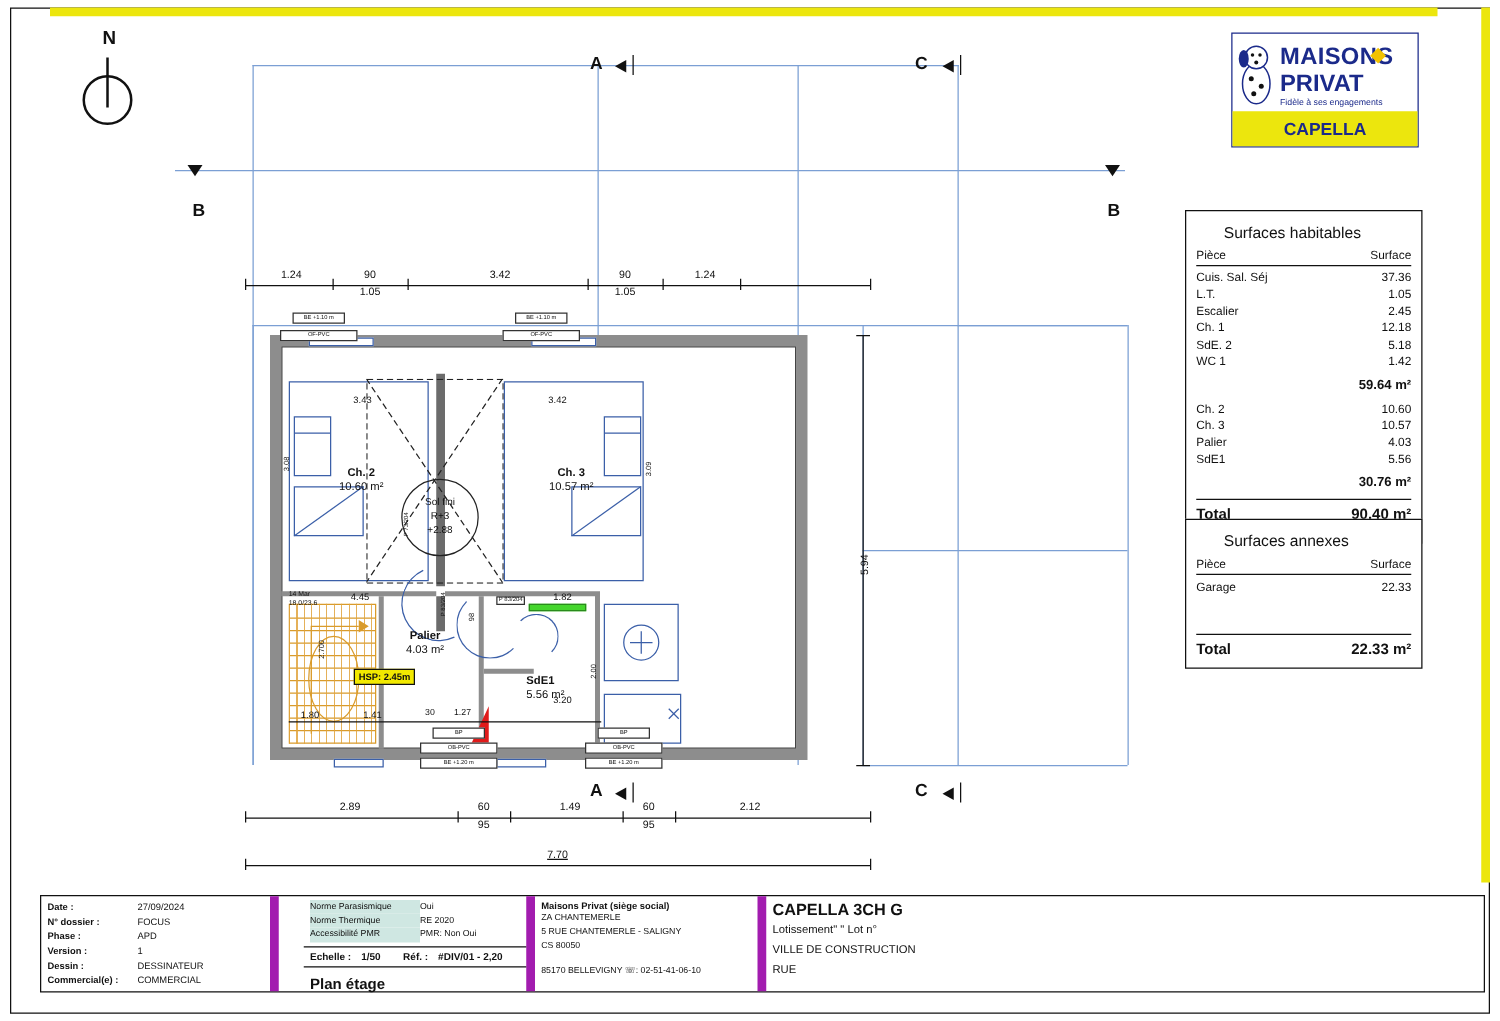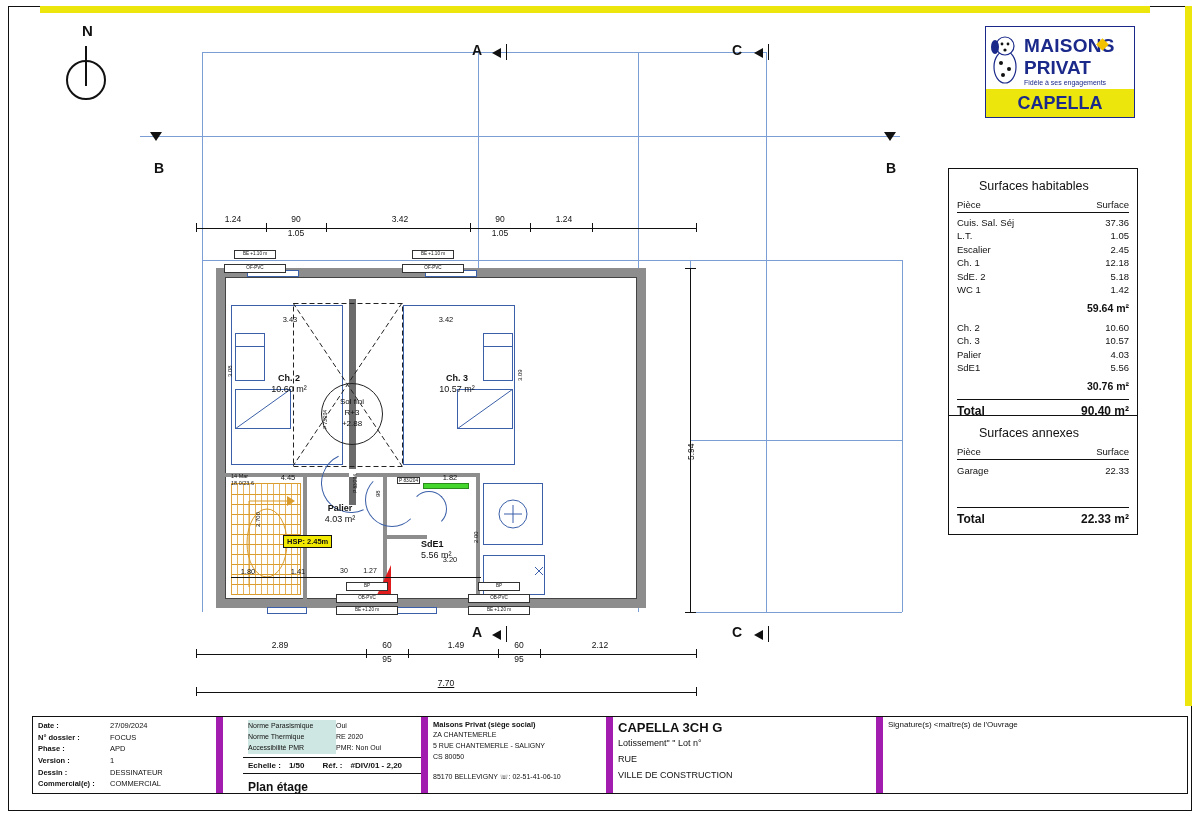--- a/index.html
+++ b/index.html
@@ -132,21 +132,21 @@
   }
   .logo .m1{ position:absolute; left:38px; top:8px; font-size:19px; font-weight:bold; color:#1b2a8a; letter-spacing:.3px;}
   .logo .m2{ position:absolute; left:38px; top:30px; font-size:19px; font-weight:bold; color:#1b2a8a;}
   .logo .diamond{
     position:absolute; left:112px; top:13px; width:9px; height:9px;
     background:#f2c200; transform:rotate(45deg);
   }
   .logo .tag{ position:absolute; left:38px; top:52px; font-size:7px; color:#1b2a8a;}
   .logo .cap{
     position:absolute; left:0; bottom:0; width:100%; height:28px; background:#ece60d;
-    color:#1b2a8a; font-size:18px; font-weight:bold; display:flex; align-items:center; justify-content:center;
+    color:#1b2a8a; font-size:14px; font-weight:bold; display:flex; align-items:center; justify-content:center;
   }
 
   .surfbox{
     position:absolute; left:948px; top:168px; width:190px;
     border:1px solid #111; padding:10px 8px 8px 8px; background:#fff;
   }
   .surfbox.b2{ top:415px; }
   .surf-title{ font-size:12.5px; margin-bottom:6px; padding-left:22px;}
   .surf-title b{ font-weight:normal; }
   .hdr{ display:flex; justify-content:space-between; font-size:9.5px; border-bottom:1px solid #111; padding-bottom:2px; margin-bottom:3px;}
@@ -590,22 +590,19 @@
       <div class="l">ZA CHANTEMERLE</div>
       <div class="l">5 RUE CHANTEMERLE - SALIGNY</div>
       <div class="l">CS 80050</div>
       <div class="l" style="margin-top:8px;">85170 BELLEVIGNY    ☏: 02-51-41-06-10</div>
     </div>
 
 
     <div class="c c5">
       <div class="big">CAPELLA 3CH G</div>
       <div class="l">Lotissement"   " Lot n°</div>
+      <div class="l">VILLE DE CONSTRUCTION</div>
       <div class="l">RUE</div>
-      <div class="l">VILLE DE CONSTRUCTION</div>
-    </div>
-
-    <div class="c c6">
-      <div class="t">Signature(s) &lt;maître(s) de l'Ouvrage</div>
-    </div>
+    </div>
+
   </div>
 
 </div>
 
 </body></html>

